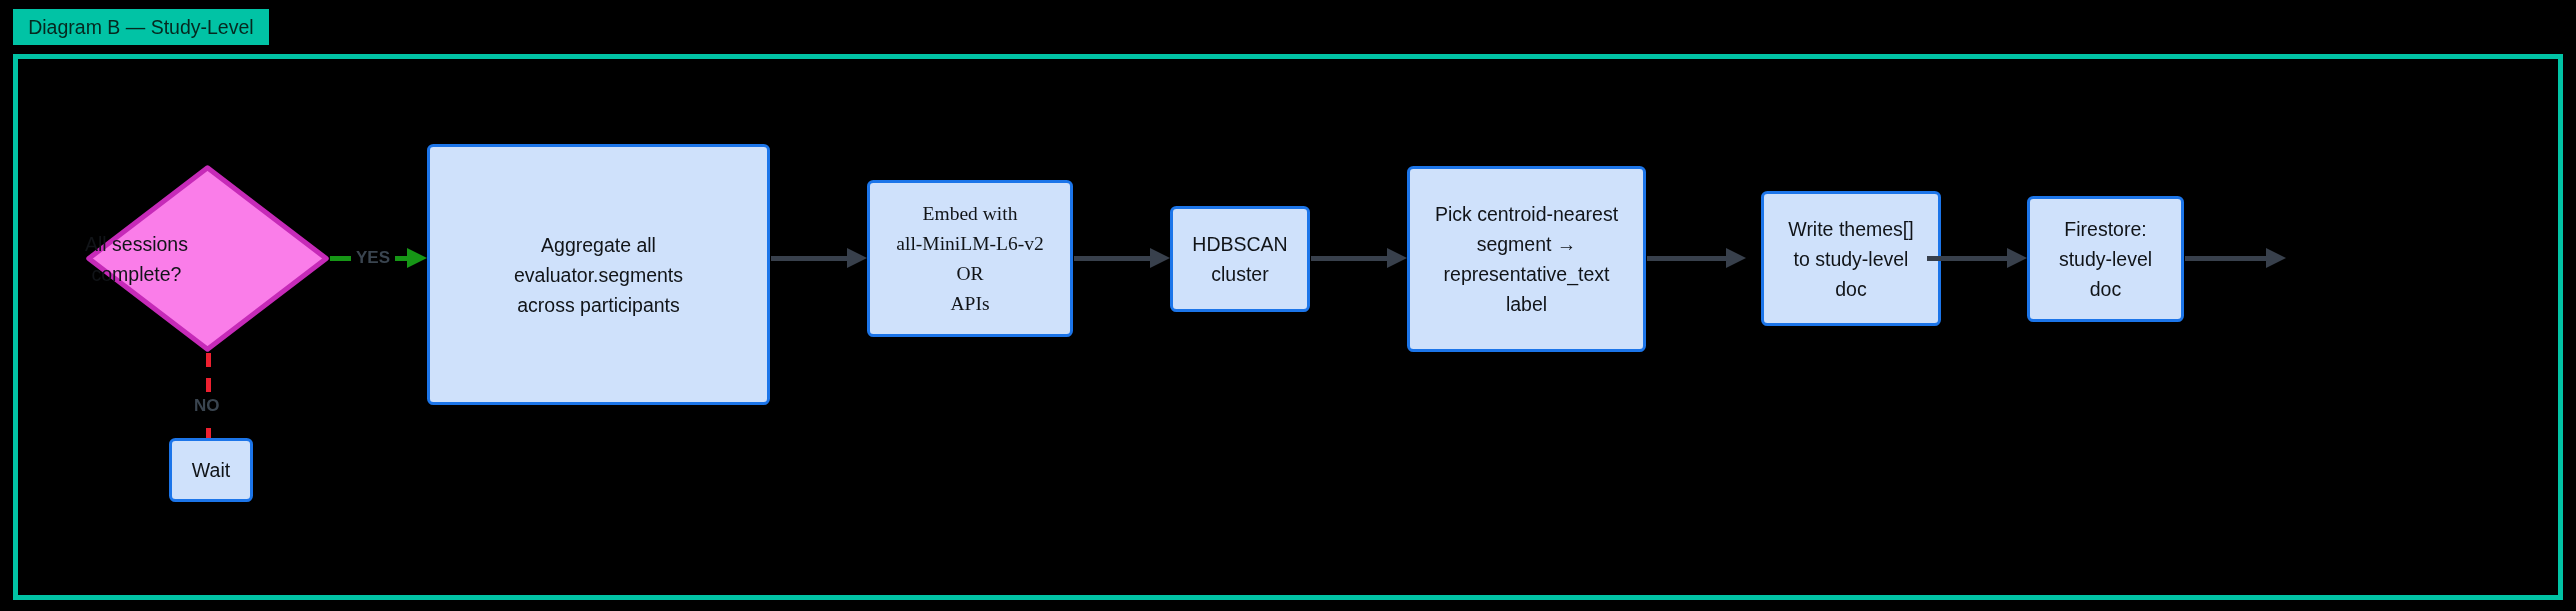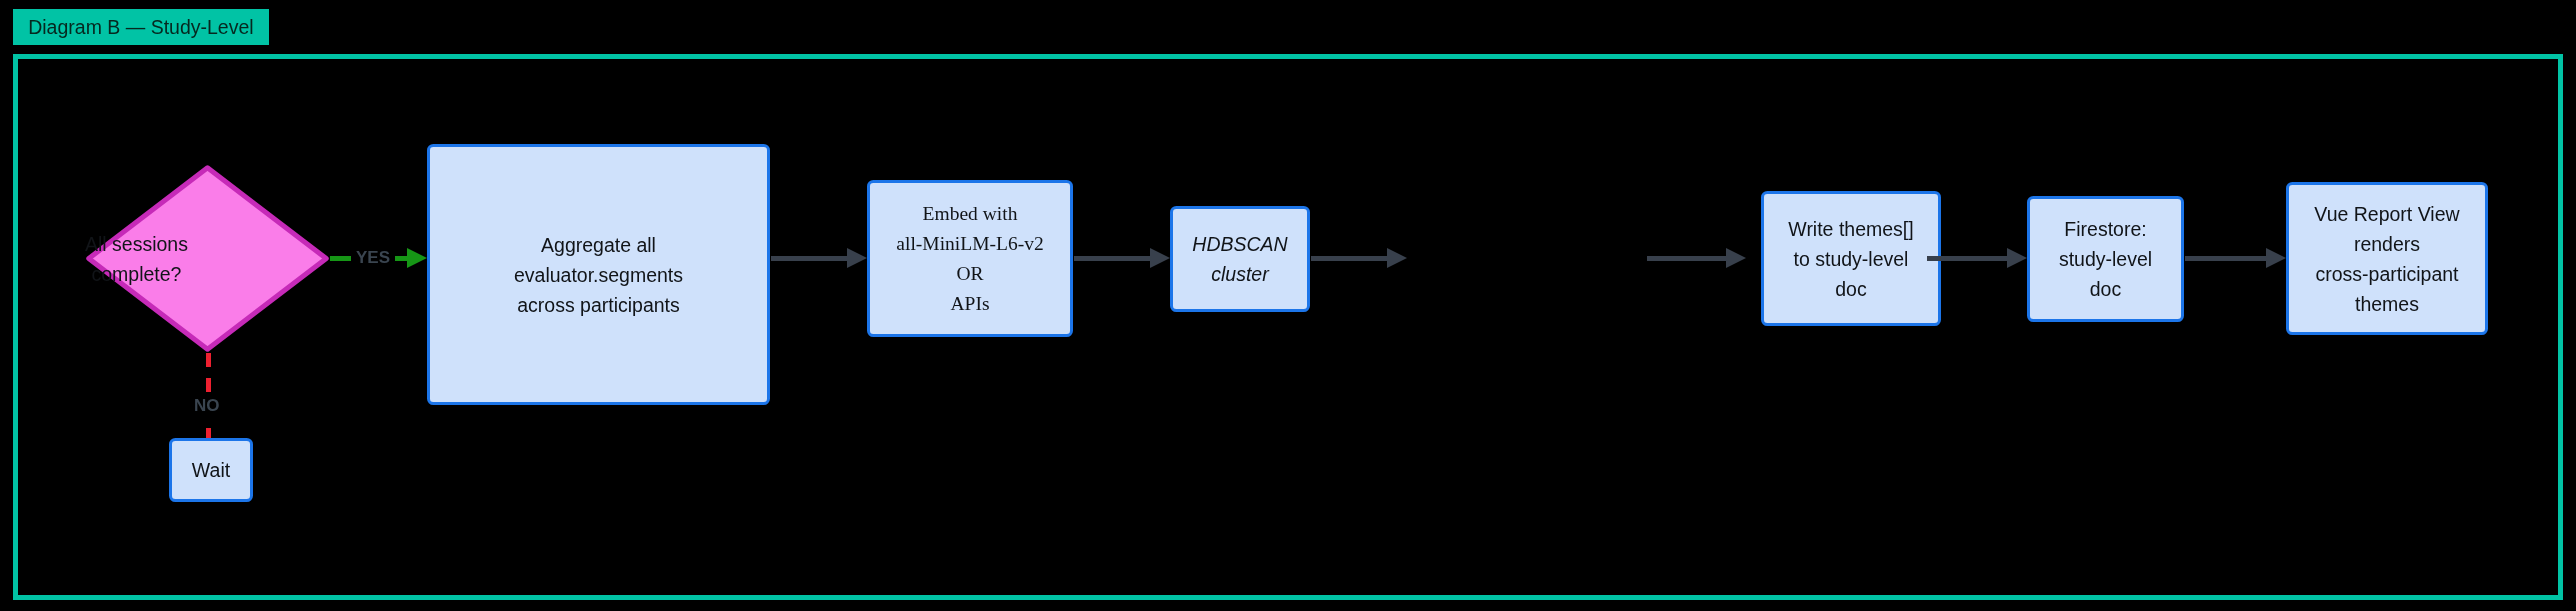--- a/index.html
+++ b/index.html
@@ -93,39 +93,39 @@
     <div class="node-label">Aggregate all
 evaluator.segments
 across participants</div>
   </div>
   <div class="node" style="left:867px;top:180px;width:206px;height:157px;font-family:Liberation Serif, serif;">
     <div class="node-label">Embed with
 all-MiniLM-L6-v2
 OR
 APIs</div>
   </div>
-  <div class="node" style="left:1170px;top:206px;width:140px;height:106px;font-style:italic;">
+  <div class="node" style="left:1170px;top:206px;width:140px;height:106px;">
     <div class="node-label">HDBSCAN
 cluster</div>
+  </div>
+  <div class="node" style="left:1407px;top:166px;width:239px;height:186px;">
+    <div class="node-label">Pick centroid-nearest
+segment →
+representative_text
+label</div>
   </div>
   <div class="node" style="left:1761px;top:191px;width:180px;height:135px;">
     <div class="node-label">Write themes[]
 to study-level
 doc</div>
   </div>
   <div class="node" style="left:2027px;top:196px;width:157px;height:126px;">
     <div class="node-label">Firestore:
 study-level
 doc</div>
-  </div>
-  <div class="node" style="left:2286px;top:182px;width:202px;height:153px;">
-    <div class="node-label">Vue Report View
-renders
-cross-participant
-themes</div>
   </div>
 
   <div class="edge-line" style="left:771px;top:256px;width:77px;"></div>
   <div class="arrowhead right" style="left:847px;top:248px;"></div>
 
   <div class="edge-line" style="left:1074px;top:256px;width:77px;"></div>
   <div class="arrowhead right" style="left:1150px;top:248px;"></div>
 
   <div class="edge-line" style="left:1311px;top:256px;width:77px;"></div>
   <div class="arrowhead right" style="left:1387px;top:248px;"></div>

